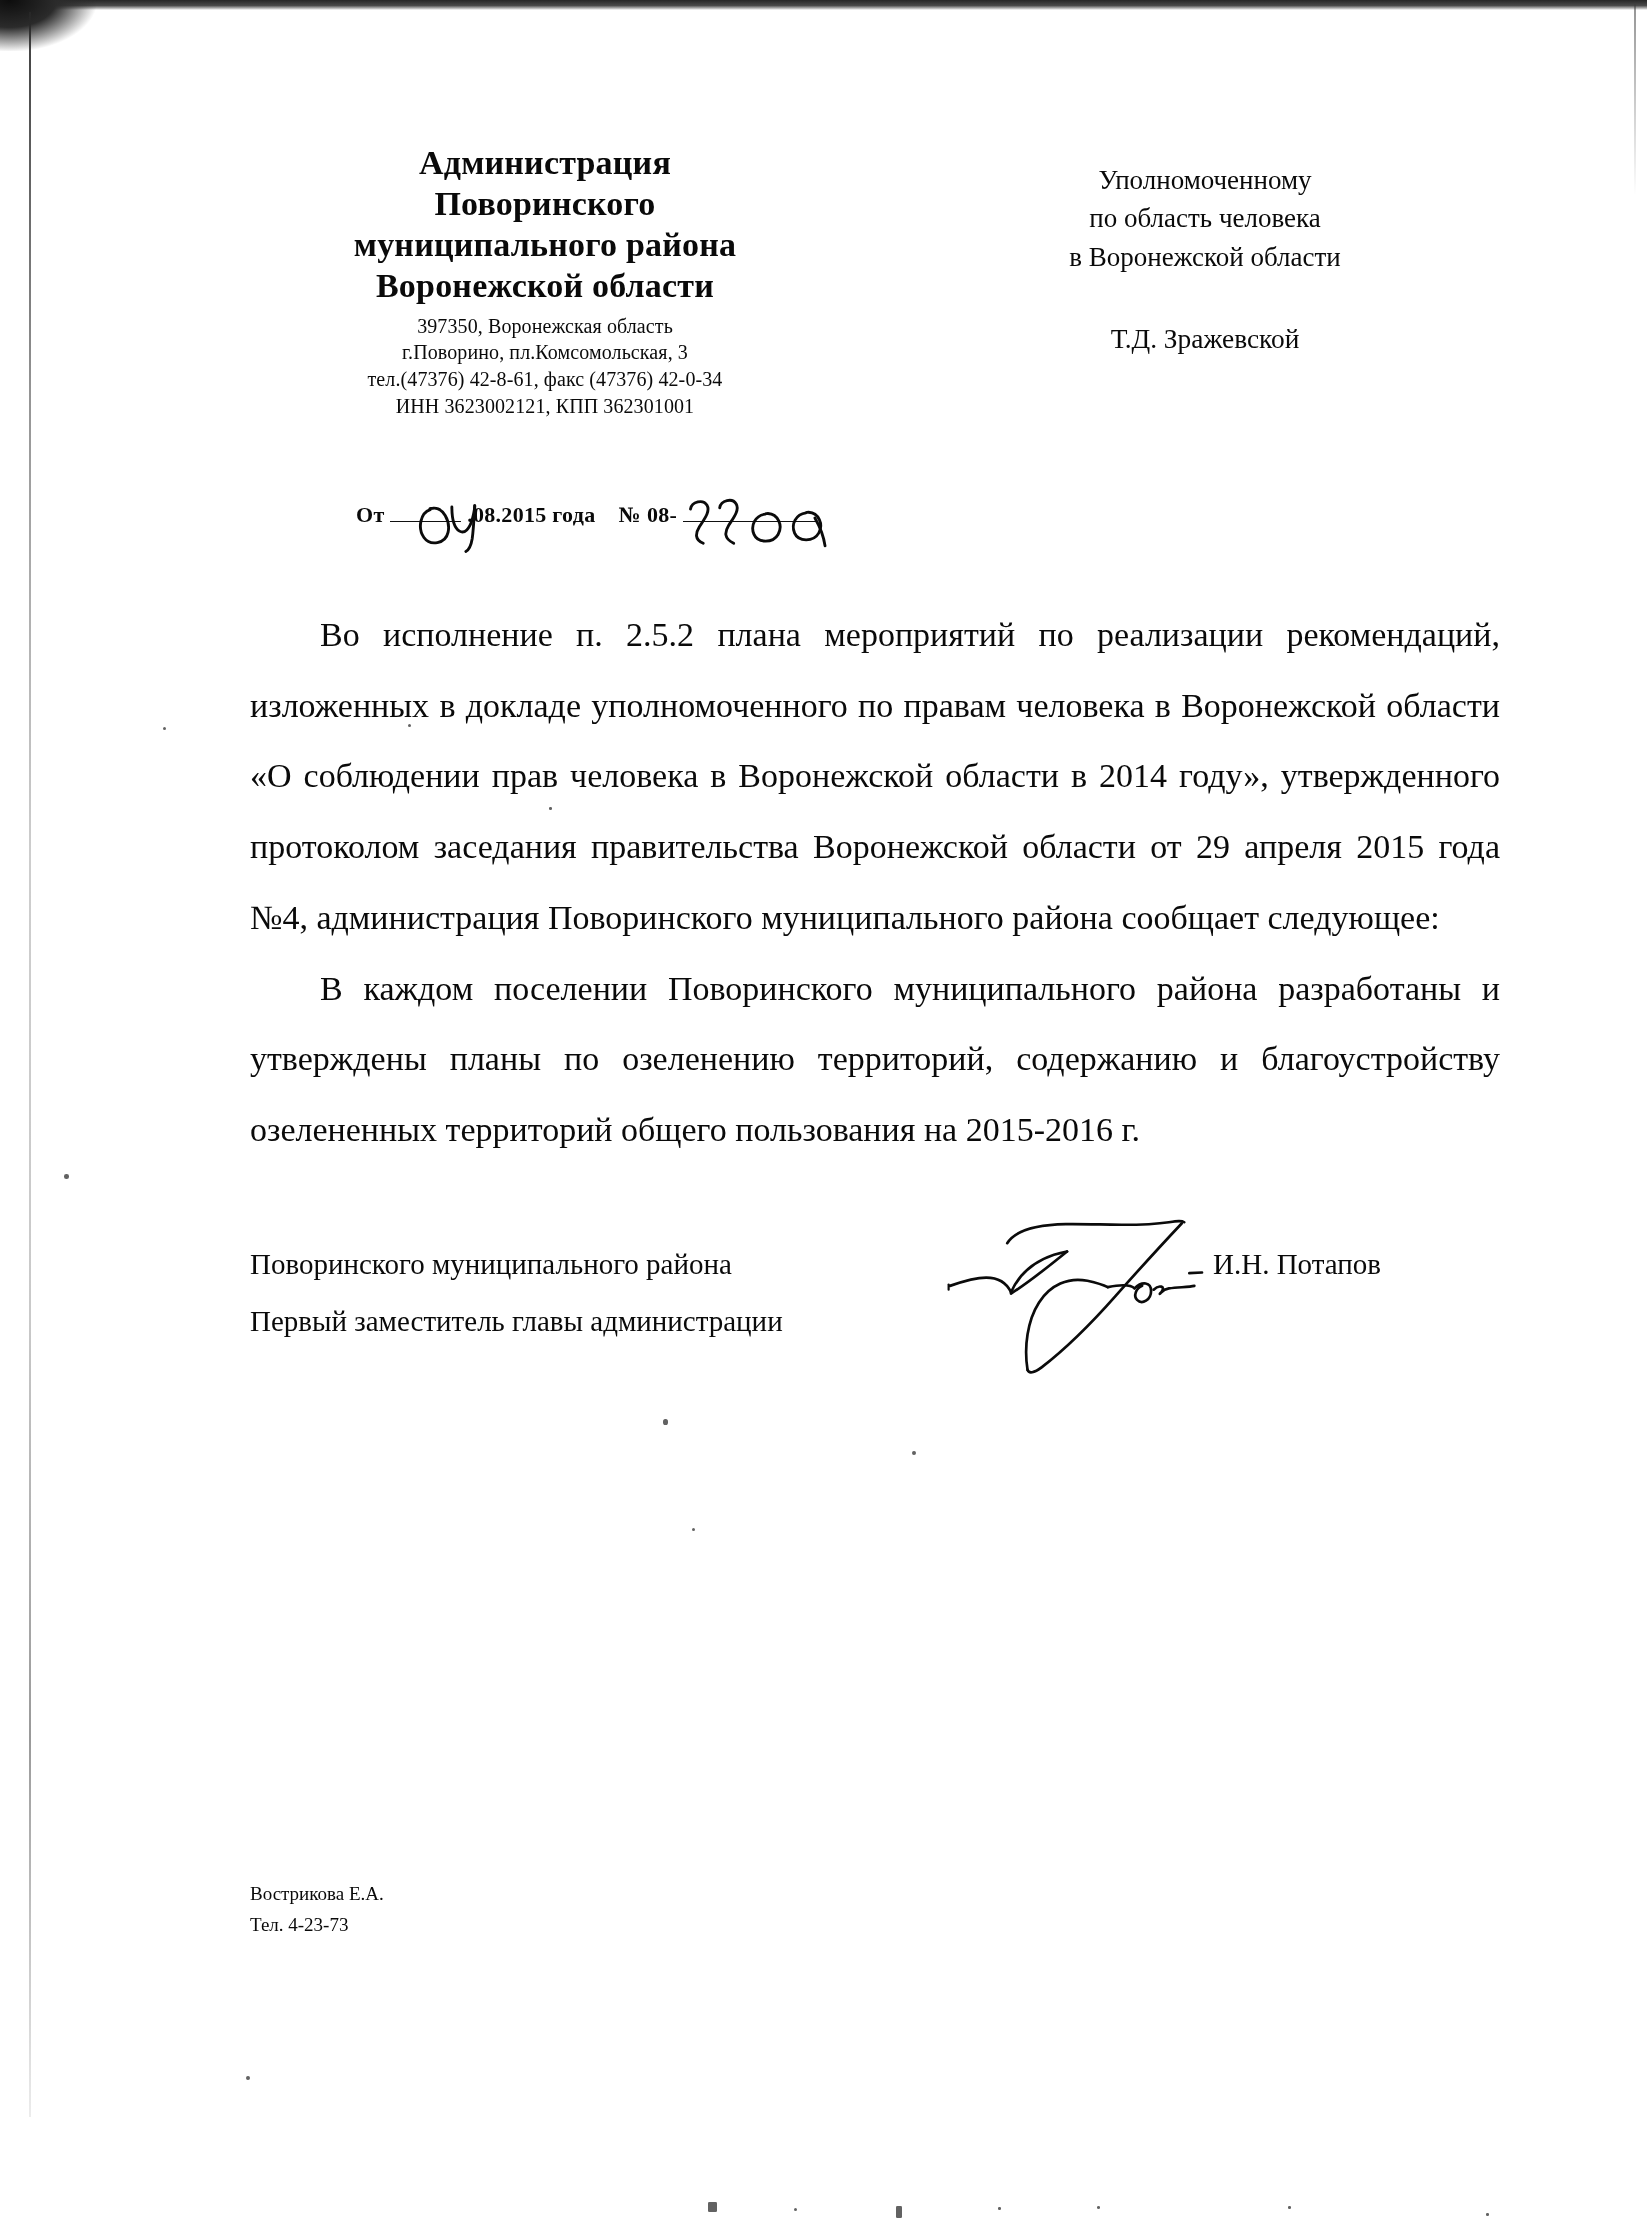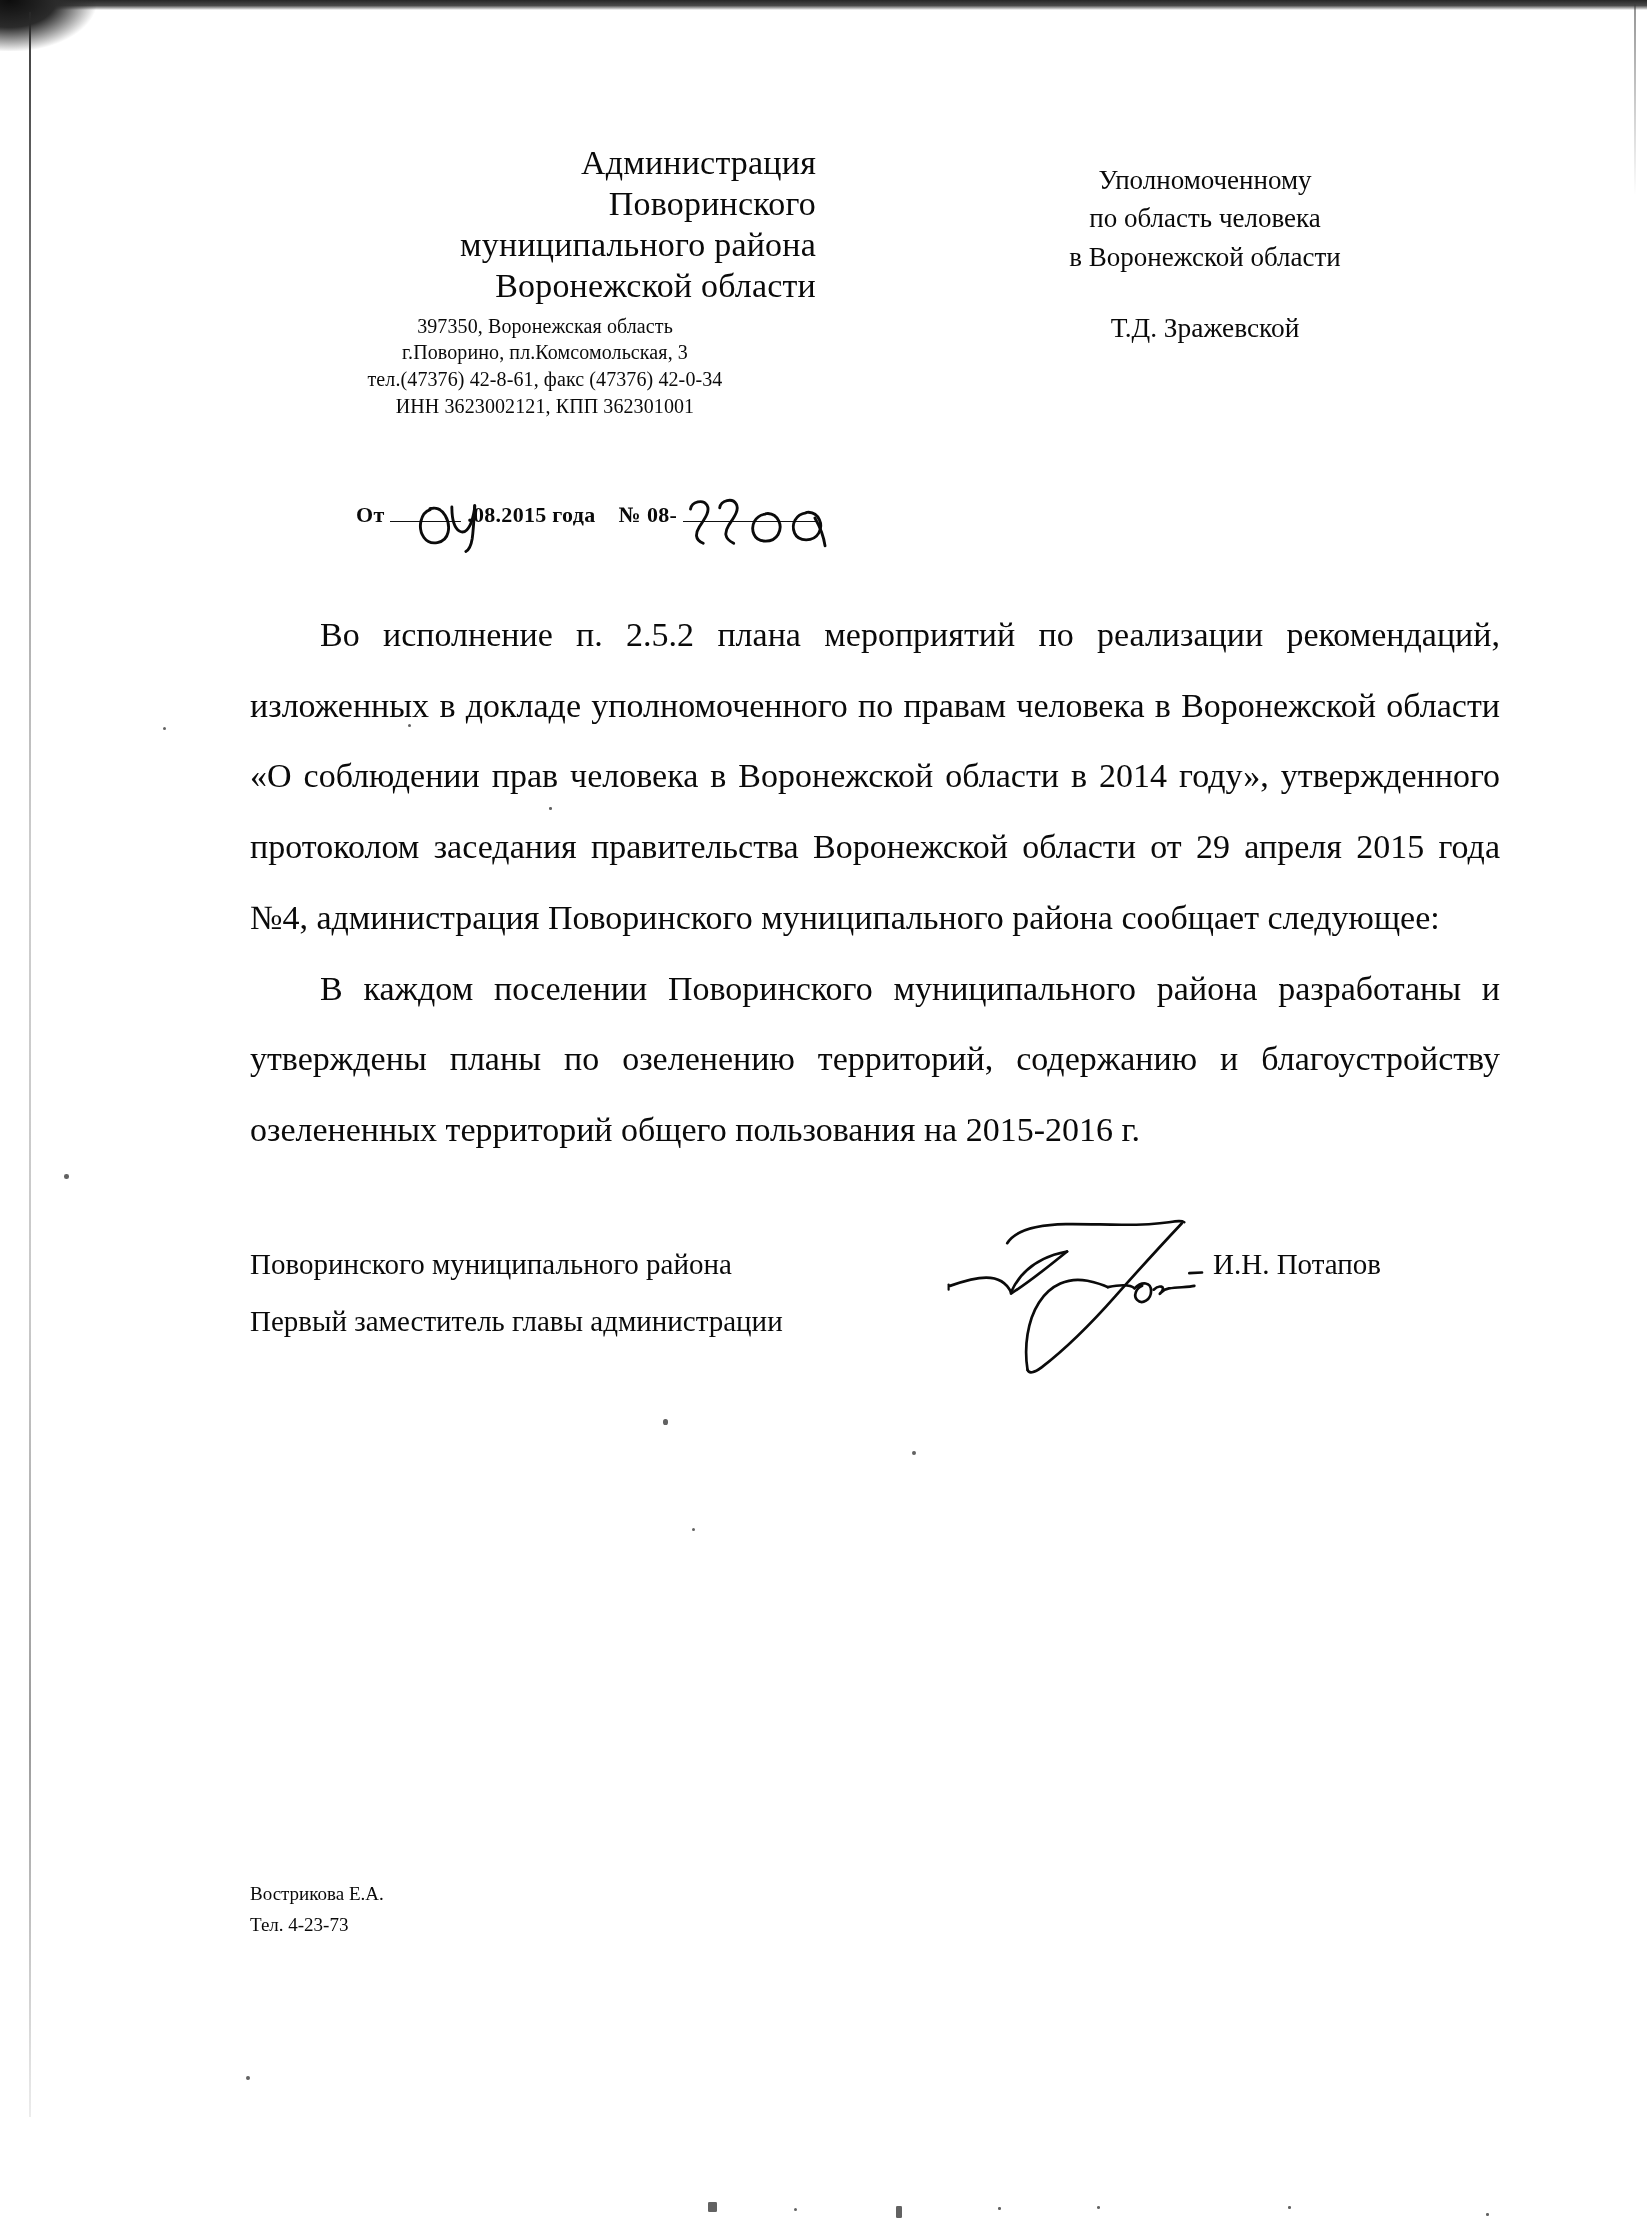--- a/index.html
+++ b/index.html
@@ -60,46 +60,45 @@
 
   
   .letterhead {
     position: absolute;
     left: 274px;
     top: 142px;
     width: 542px;
     text-align: center;
   }
   .lh-title {
-    font-weight: normal;
+    font-weight: bold;
     font-size: 34px;
     line-height: 1.21;
     letter-spacing: 0.2px;
-    text-align: right;
   }
   .lh-contact {
     margin-top: 6.4px;
     font-weight: normal;
     font-size: 20px;
     line-height: 1.33;
     letter-spacing: 0.1px;
   }
 
   
   .addressee {
     position: absolute;
     left: 969px;
     top: 161px;
     width: 472px;
     text-align: center;
     font-size: 27px;
     line-height: 1.42;
   }
   .addressee-name {
-    margin-top: 33px;
+    margin-top: 44px;
     font-size: 27.4px;
   }
 
   
   .dateline {
     position: absolute;
     left: 356px;
     top: 502px;
     font-weight: bold;
     font-size: 22px;

